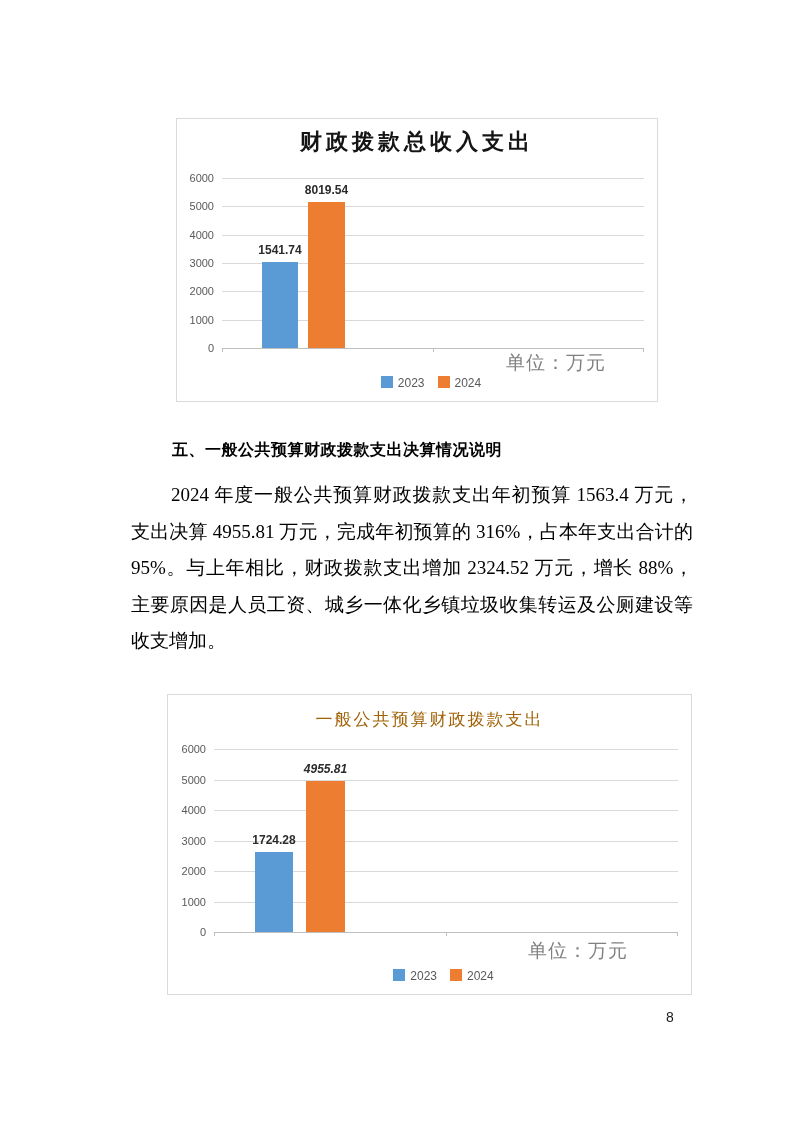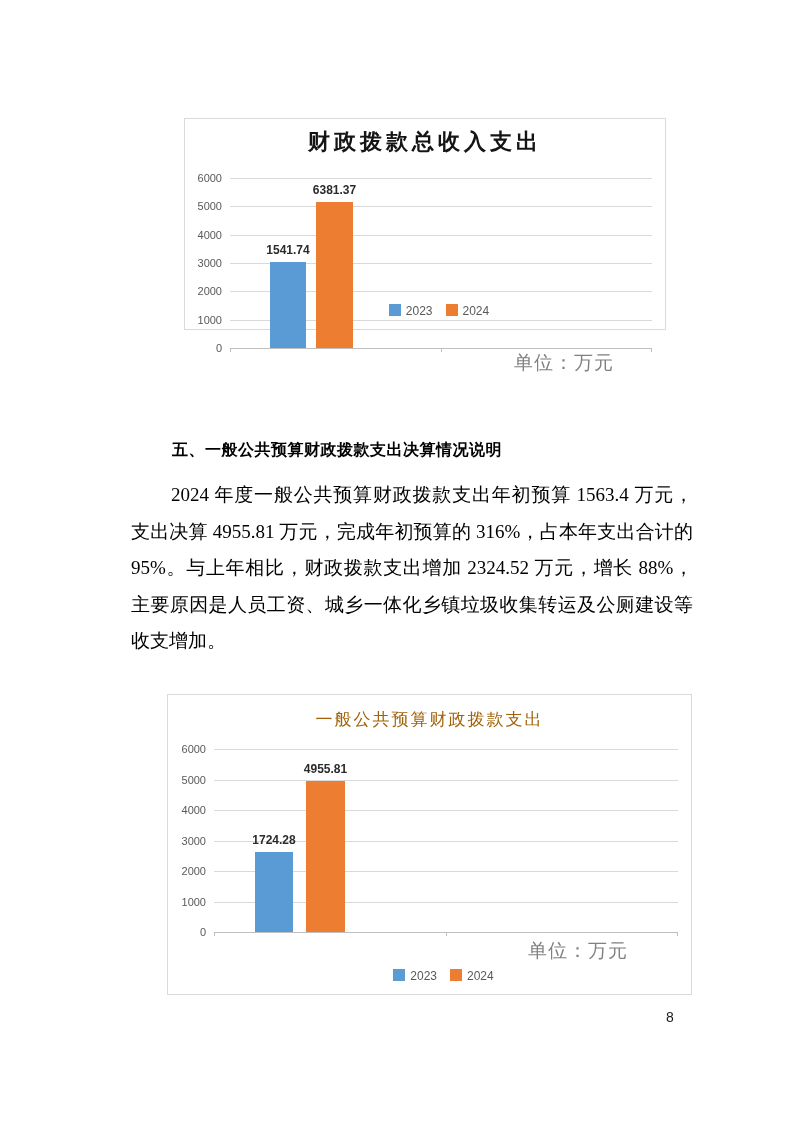--- a/index.html
+++ b/index.html
@@ -4,21 +4,21 @@
 <style>
   html,body { margin:0; padding:0; background:#e9e9e9; }
   .page {
     position:relative; width:793px; height:1122px; margin:0 auto;
     background:#ffffff; overflow:hidden;
     font-family:"Liberation Serif","DejaVu Serif",serif; color:#000;
   }
 
   
   .chart { position:absolute; background:#fff; border:1.5px solid #D9D9D9; box-sizing:border-box; }
-  .c1 { left:184px; top:118px;  width:482px; height:212px; }
+  .c1 { left:176px; top:118px;  width:482px; height:284px; }
   .c2 { left:167px; top:694px;  width:525px; height:301px; }
 
   .chart-title { position:absolute; left:0; right:0; text-align:center; white-space:nowrap; }
   .c1 .chart-title { top:8px;  font-size:22px; font-weight:bold; color:#141414; letter-spacing:4px;
                      font-family:"Liberation Serif","DejaVu Serif",serif; }
   .c2 .chart-title { top:13px; font-size:17px; font-weight:normal; color:#a16207; letter-spacing:2px;
                      font-family:Liberation Mono, monospace; }
 
   .plot { position:absolute; }
   .c1 .plot { left:45px; top:59px; width:422px; height:170px; }
@@ -96,21 +96,21 @@
     <div class="plot">
       <div class="axis-tick t0"></div>
       <div class="axis-tick t1"></div>
       <div class="axis-tick t2"></div>
       <div class="bar-wrap b0">
         <div class="bar" style="height: 85.6041px; background: rgb(91, 155, 213);"></div>
         <div class="bar-label" style="bottom: 91.6041px;">1541.74</div>
       </div>
       <div class="bar-wrap b1">
         <div class="bar" style="height: 145.945px; background: rgb(237, 125, 49);"></div>
-        <div class="bar-label" style="bottom: 151.945px;">6381.37</div>
+        <div class="bar-label" style="bottom: 151.945px;">8019.54</div>
       </div>
     <div class="gridline" style="top: 0px;"></div>
         <div class="gridline" style="top: 28.3333px;"></div>
         <div class="gridline" style="top: 56.6667px;"></div>
         <div class="gridline" style="top: 85px;"></div>
         <div class="gridline" style="top: 113.333px;"></div>
         <div class="gridline" style="top: 141.667px;"></div>
         <div class="gridline axis-line" style="top: 170px;"></div>
       </div>
     <div class="unit-note">单位：万元</div>
@@ -143,21 +143,21 @@
     <div class="plot">
       <div class="axis-tick t0"></div>
       <div class="axis-tick t1"></div>
       <div class="axis-tick t2"></div>
       <div class="bar-wrap b0">
         <div class="bar" style="height: 80.2543px; background: rgb(91, 155, 213);"></div>
         <div class="bar-label" style="bottom: 86.2543px;">1724.28</div>
       </div>
       <div class="bar-wrap b1">
         <div class="bar" style="height: 151.152px; background: rgb(237, 125, 49);"></div>
-        <div class="bar-label" style="bottom: 157.152px;">4955.81</div>
+        <div class="bar-label" style="bottom: 157.152px; font-style: italic;">4955.81</div>
       </div>
     <div class="gridline" style="top: 0px;"></div>
         <div class="gridline" style="top: 30.5px;"></div>
         <div class="gridline" style="top: 61px;"></div>
         <div class="gridline" style="top: 91.5px;"></div>
         <div class="gridline" style="top: 122px;"></div>
         <div class="gridline" style="top: 152.5px;"></div>
         <div class="gridline axis-line" style="top: 183px;"></div>
       </div>
     <div class="unit-note">单位：万元</div>

